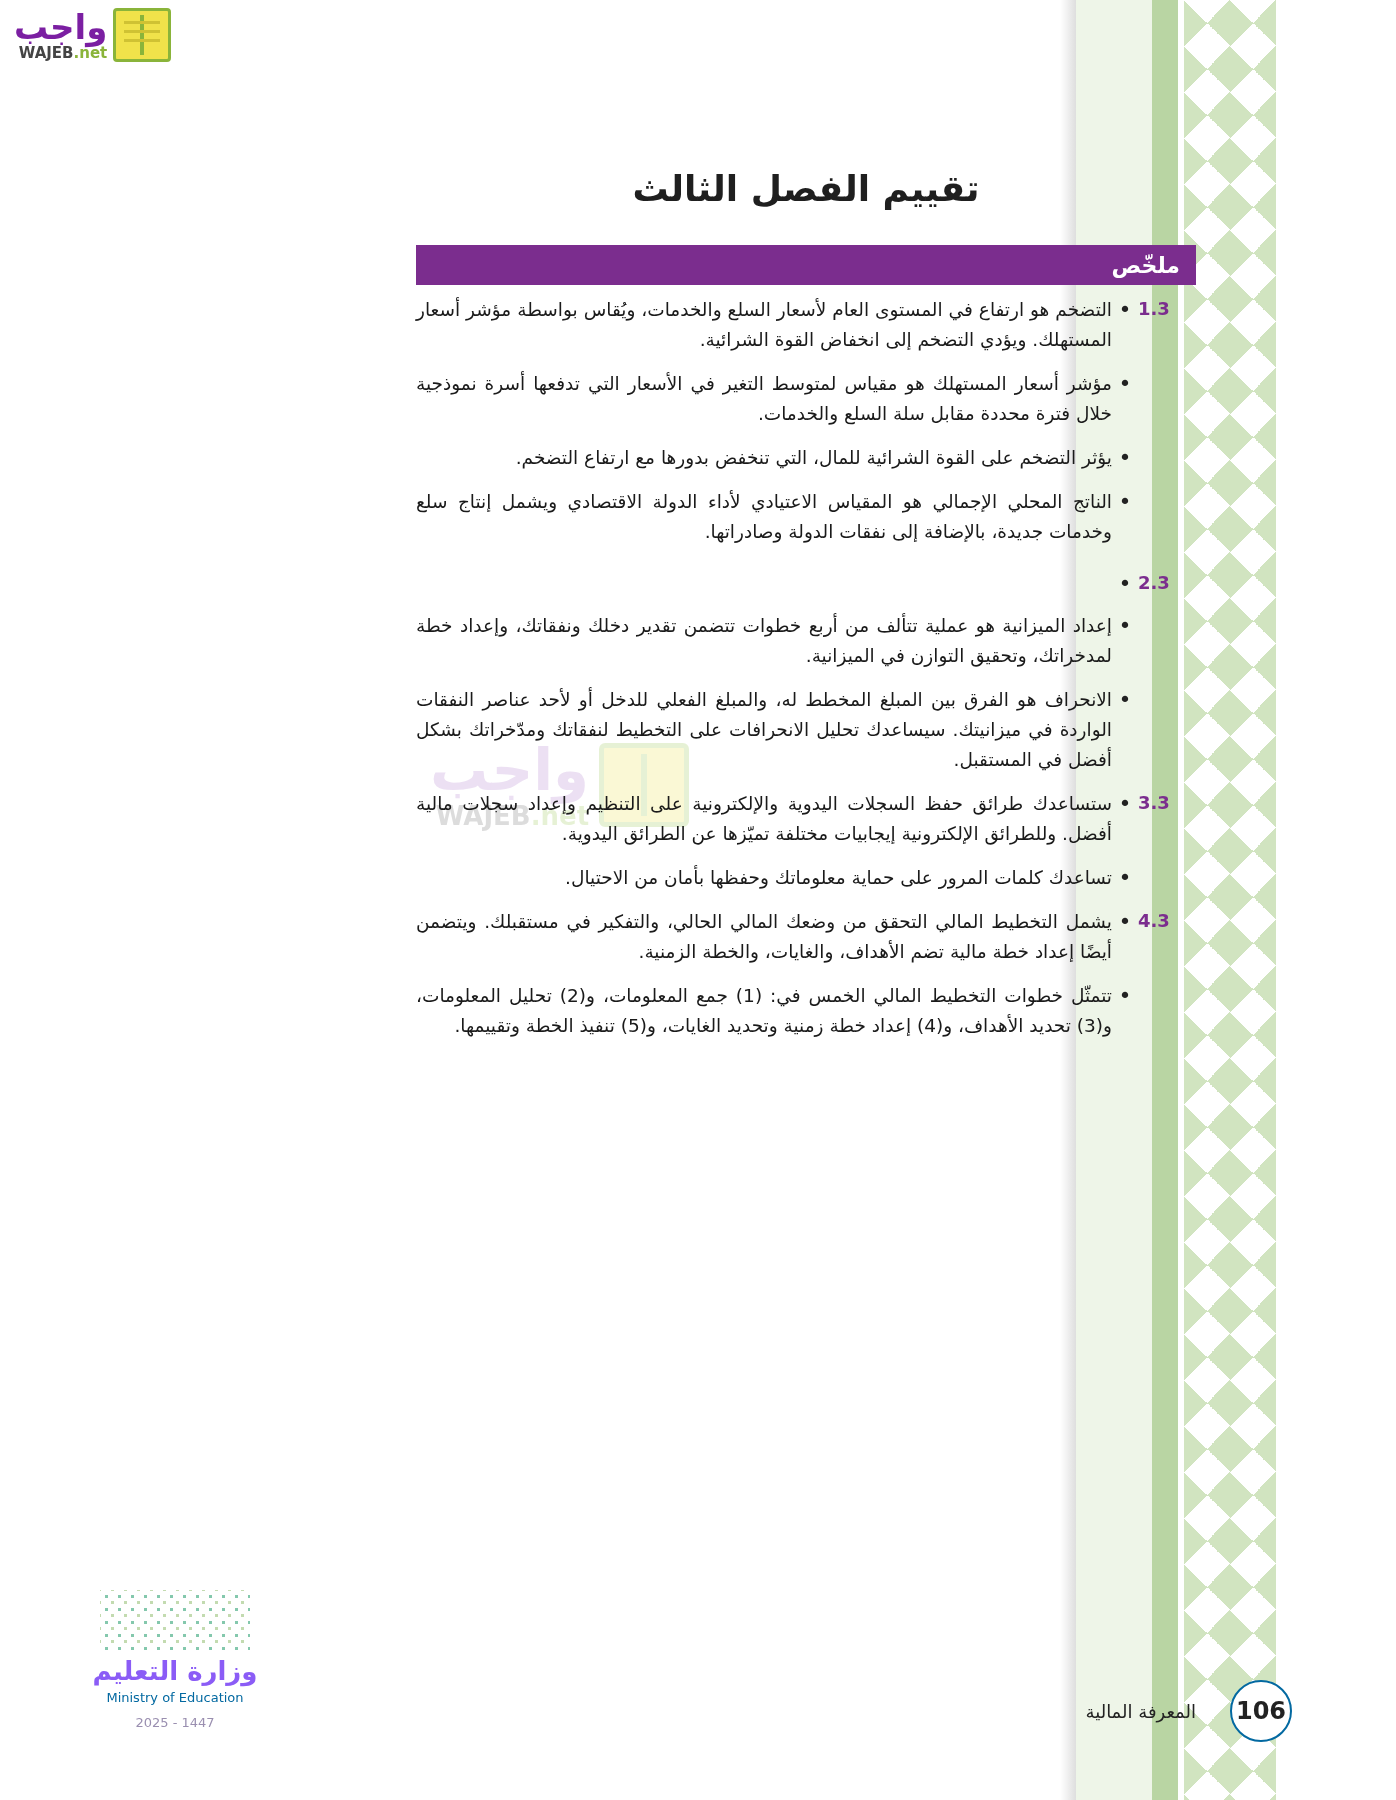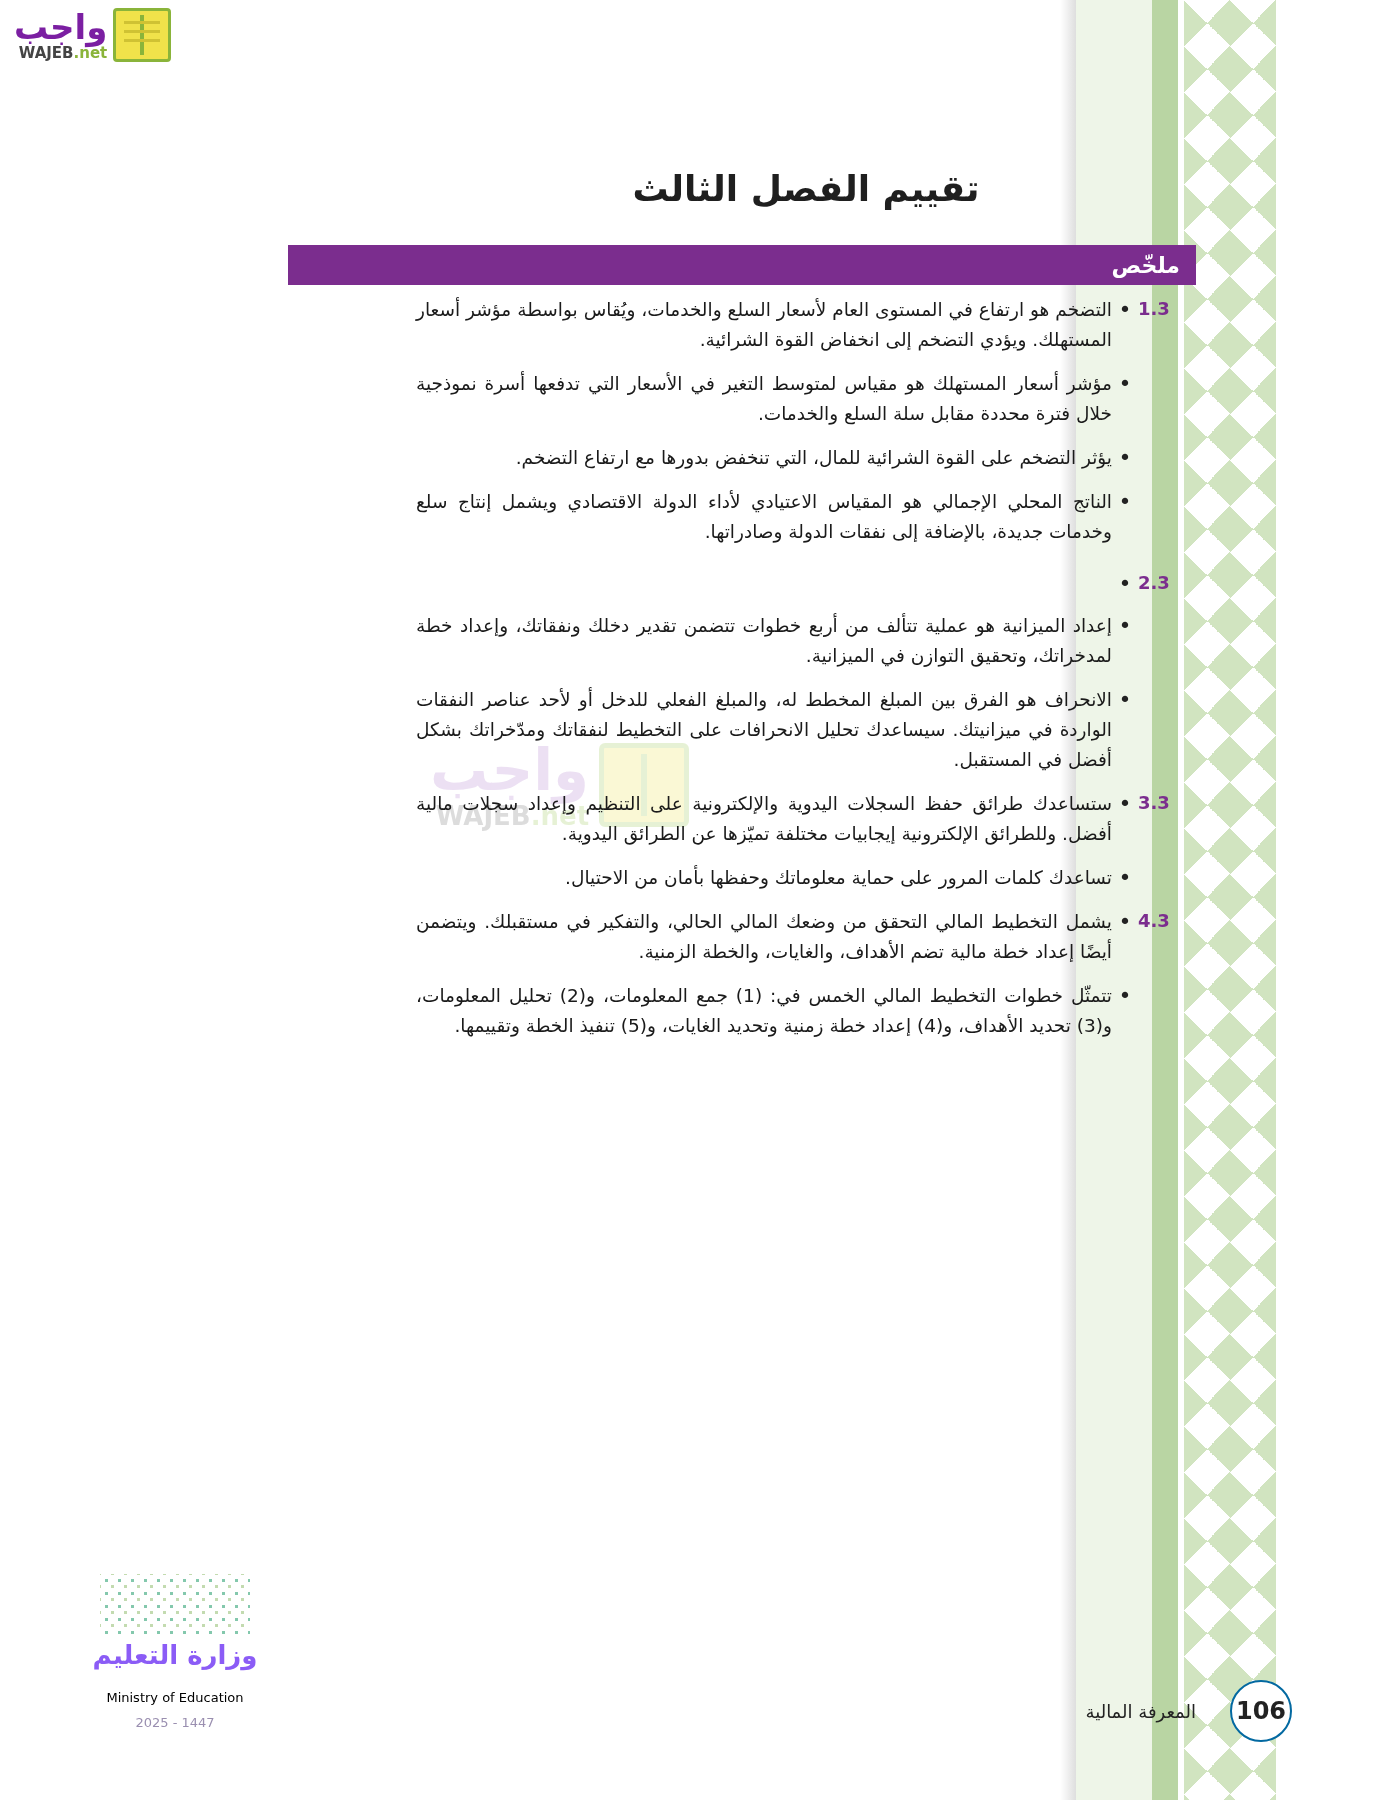--- a/index.html
+++ b/index.html
@@ -113,21 +113,21 @@
     width:780px;
     text-align:center;
     font-size:36px;
     font-weight:bold;
     color:#1f1f1f;
   }
 
   .summary-bar {
     position:absolute;
     top:245px; right:200px;
-    width:908px; height:40px;
+    width:780px; height:40px;
     background:#7b2d8e;
     display:flex; align-items:center;
     padding-right:16px;
   }
   .summary-bar .label {
     color:#ffffff; font-size:22px; font-weight:bold;
   }
 
   .content {
     position:absolute;
@@ -183,21 +183,21 @@
       radial-gradient(circle, #6fbf9f 1.6px, transparent 2px),
       radial-gradient(circle, #b9d5a3 1.6px, transparent 2px);
     background-size: 13px 13px, 13px 13px;
     background-position: 0 0, 6px 6px;
     opacity:.85;
   }
   .moe .ar {
     font-size:26px; color:#8b5cf6; font-weight:bold; letter-spacing:2px;
   }
   .moe .en {
-    font-size:13px; color:#000000; margin-top:20px; direction:ltr;
+    font-size:13px; color:#0369a1; margin-top:4px; direction:ltr;
   }
   .moe .yr {
     font-size:13px; color:#9a8fb0; margin-top:10px; direction:ltr;
   }
 
   .footer-right {
     position:absolute;
     bottom:78px; right:200px;
     display:flex; align-items:center; gap:14px;text-align:right;
   }

